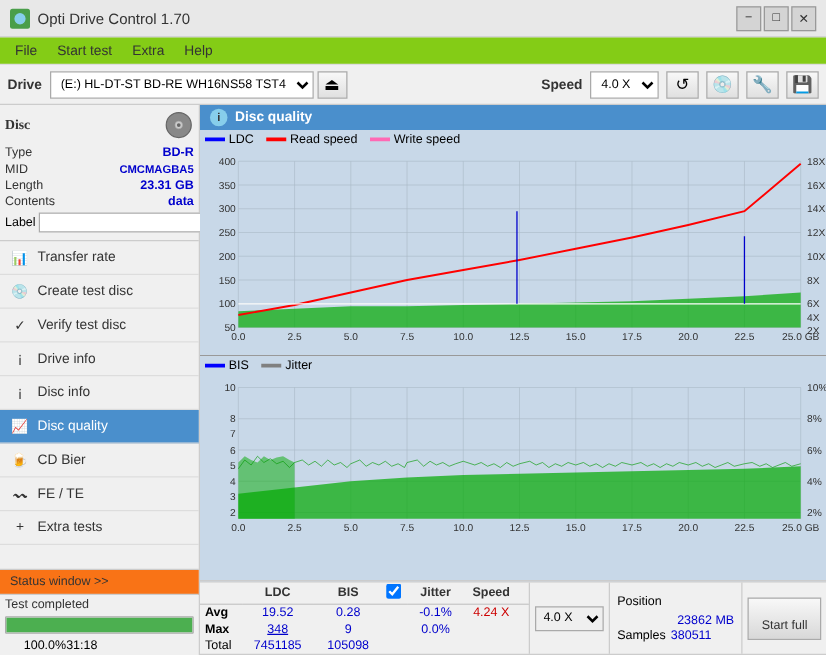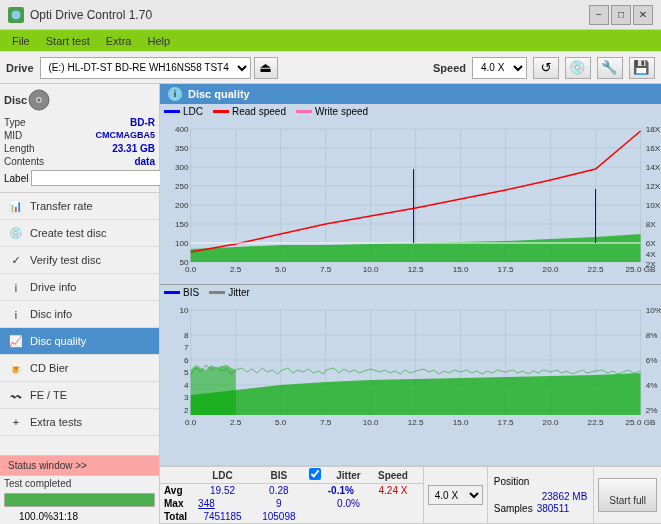--- a/index.html
+++ b/index.html
@@ -28,38 +28,38 @@
     .drive-icon-btn { width: 26px; height: 22px; border: 1px solid #aaa; background: linear-gradient(to bottom, #f8f8f8, #e0e0e0); cursor: pointer; display: flex; align-items: center; justify-content: center; }
     
     
     .main-layout { display: flex; height: calc(524px - 30px - 22px - 32px); }
     
     
     .left-panel { width: 160px; background: #f0f0f0; border-right: 1px solid #ccc; display: flex; flex-direction: column; }
     
     
     .disc-section { padding: 4px; border-bottom: 1px solid #ccc; }
-    .disc-header { display: flex; align-items: center; margin-bottom: 4px; }
+    .disc-header { display: flex; align-items: center; justify-content: space-between; margin-bottom: 4px; font-family: Liberation Serif, serif; }
     .disc-title { font-size: 11px; font-weight: bold; color: #333; }
     .disc-icon { width: 24px; height: 24px; }
     .disc-row { display: flex; justify-content: space-between; padding: 1px 0; font-size: 10px; }
     .disc-row-label { color: #333; }
     .disc-row-value { color: #0000cc; font-weight: bold; }
     .disc-label-row { display: flex; align-items: center; gap: 3px; padding: 2px 0; font-size: 10px; }
     .disc-label-input { height: 16px; border: 1px solid #aaa; background: white; flex: 1; font-size: 10px; padding: 0 2px; }
     .disc-label-btn { width: 18px; height: 16px; border: 1px solid #aaa; background: linear-gradient(to bottom, #f8f8f8, #e0e0e0); cursor: pointer; display: flex; align-items: center; justify-content: center; }
     
     
     .nav-item { display: flex; align-items: center; gap: 6px; padding: 5px 8px; cursor: pointer; font-size: 11px; color: #333; border-bottom: 1px solid #ddd; }
     .nav-item.active { background: #4a8fcc; color: white; }
     .nav-item-icon { width: 16px; height: 16px; display: flex; align-items: center; justify-content: center; flex-shrink: 0; }
     
     
     .status-bar { margin-top: auto; border-top: 1px solid #ccc; }
-    .status-window-btn { width: 100%; padding: 4px 8px; font-size: 10px; color: #333; cursor: pointer; text-align: left; background: #fca5a5; border: none; border-bottom: 1px solid #ccc; }
+    .status-window-btn { width: 100%; padding: 4px 8px; font-size: 10px; color: #333; cursor: pointer; text-align: left; background: #f97316; border: none; border-bottom: 1px solid #ccc; }
     .status-progress-container { padding: 2px 4px; }
     .status-progress-bar { height: 14px; background: #ddd; border: 1px solid #aaa; border-radius: 1px; overflow: hidden; }
     .status-progress-fill { height: 100%; background: #4caf50; }
     .status-bottom { display: flex; padding: 2px 19px; font-size: 10px; }
     
     
     .right-panel { flex: 1; background: white; display: flex; flex-direction: column; overflow: hidden; }
     
     
     .chart-header { background: #4a8fcc; color: white; padding: 3px 8px; font-size: 11px; font-weight: bold; display: flex; align-items: center; gap: 6px; }
@@ -381,35 +381,35 @@
                   <td style="width:45px;text-align:center;padding:1px 4px;font-weight:bold;color:#333;">Speed</td>
                   <td style="padding:1px 4px;"></td>
                 </tr>
               </thead>
               <tbody>
                 <tr>
                   <td style="padding:1px 4px;font-weight:bold;">Avg</td>
                   <td style="text-align:center;padding:1px 4px;color:#0000cc;">19.52</td>
                   <td style="text-align:center;padding:1px 4px;color:#0000cc;">0.28</td>
                   <td></td>
-                  <td style="padding:1px 2px;color:#0000cc;font-weight:bold;">-0.1%</td>
+                  <td style="text-align:center;padding:1px 2px;color:#0000cc;">-0.1%</td>
                   <td style="text-align:center;padding:1px 4px;color:#cc0000;">4.24 X</td>
                   <td></td>
                 </tr>
                 <tr>
                   <td style="padding:1px 4px;font-weight:bold;">Max</td>
-                  <td style="padding:1px 4px;color:#0000cc;text-decoration:underline;">348</td>
+                  <td style="text-align:center;padding:1px 4px;color:#0000cc;text-decoration:underline;">348</td>
                   <td style="text-align:center;padding:1px 4px;color:#0000cc;">9</td>
                   <td></td>
                   <td style="text-align:center;padding:1px 2px;color:#0000cc;">0.0%</td>
                   <td></td>
                   <td></td>
                 </tr>
                 <tr>
-                  <td style="padding:1px 4px;font-weight:bold;">Total</td>
+                  <td style="padding:1px 4px;font-weight:normal;">Total</td>
                   <td style="text-align:center;padding:1px 4px;color:#0000cc;">7451185</td>
                   <td style="text-align:center;padding:1px 4px;color:#0000cc;">105098</td>
                   <td></td>
                   <td></td>
                   <td></td>
                   <td></td>
                 </tr>
               </tbody>
             </table>
           </div>

